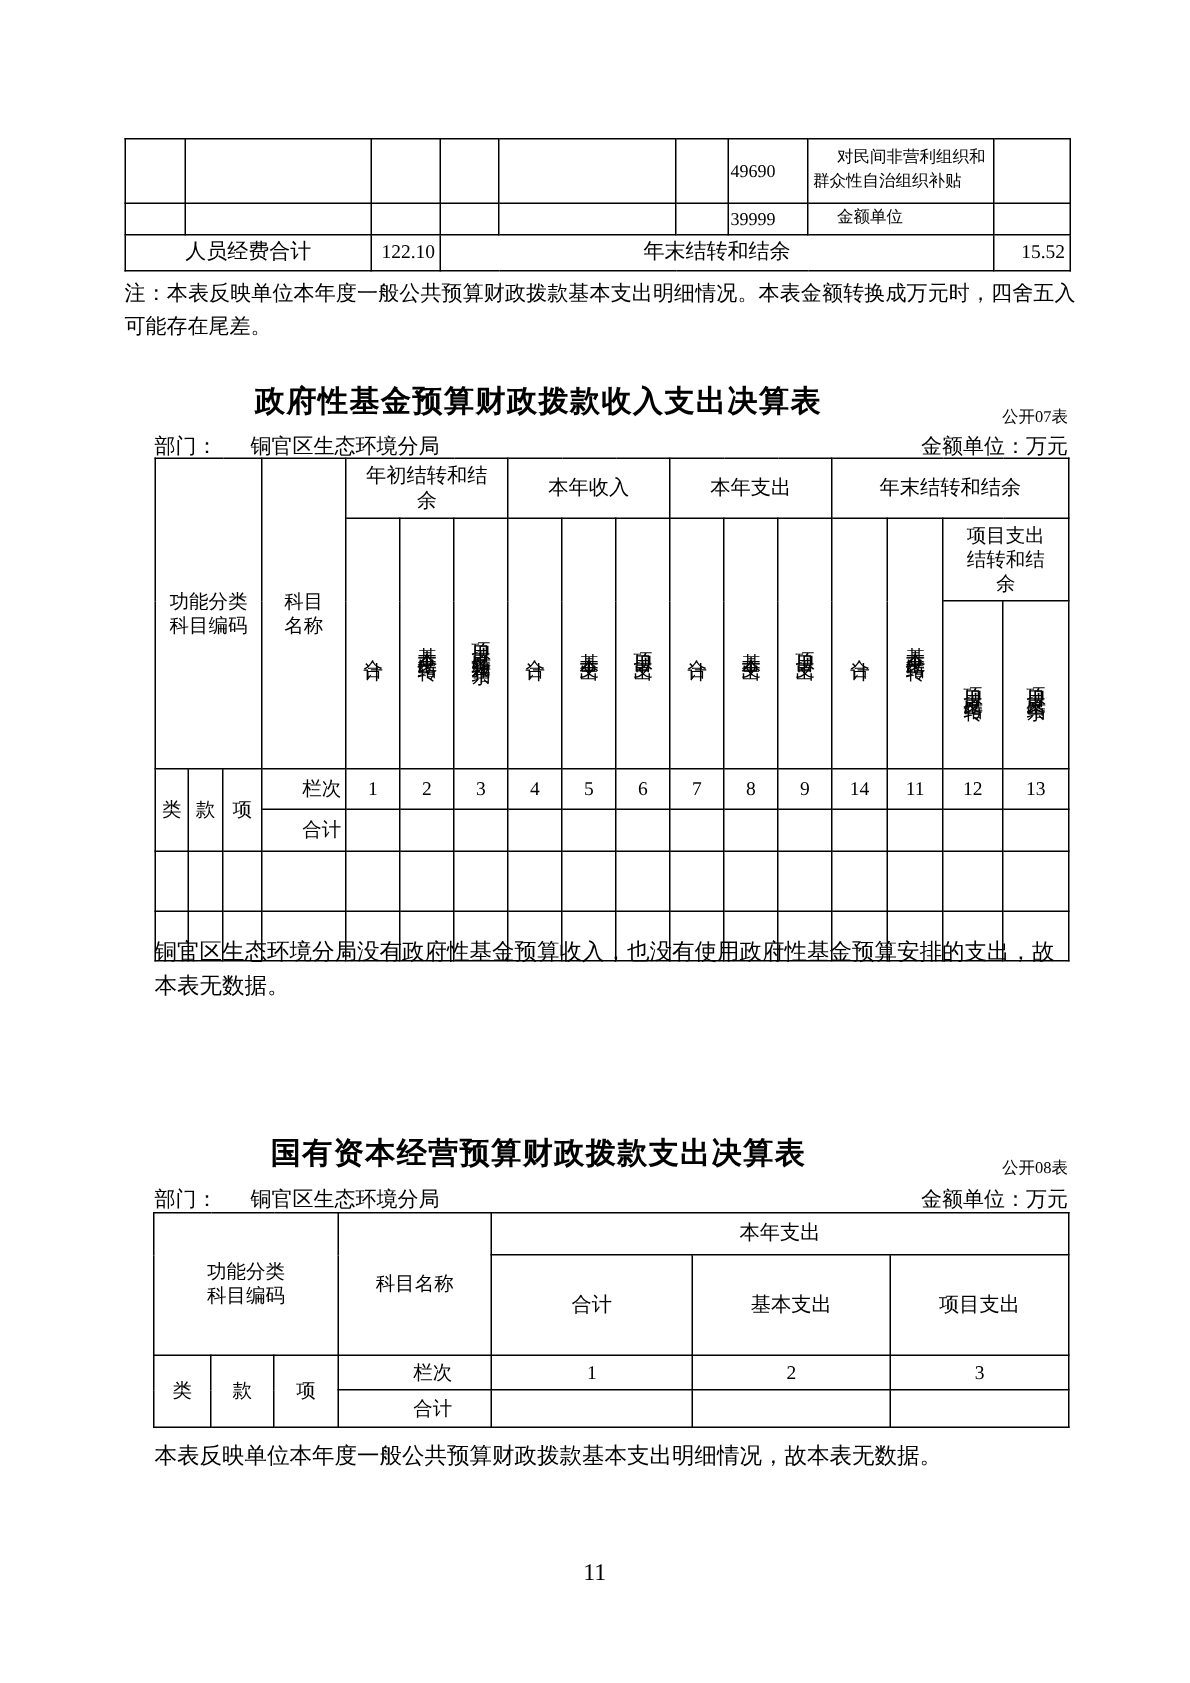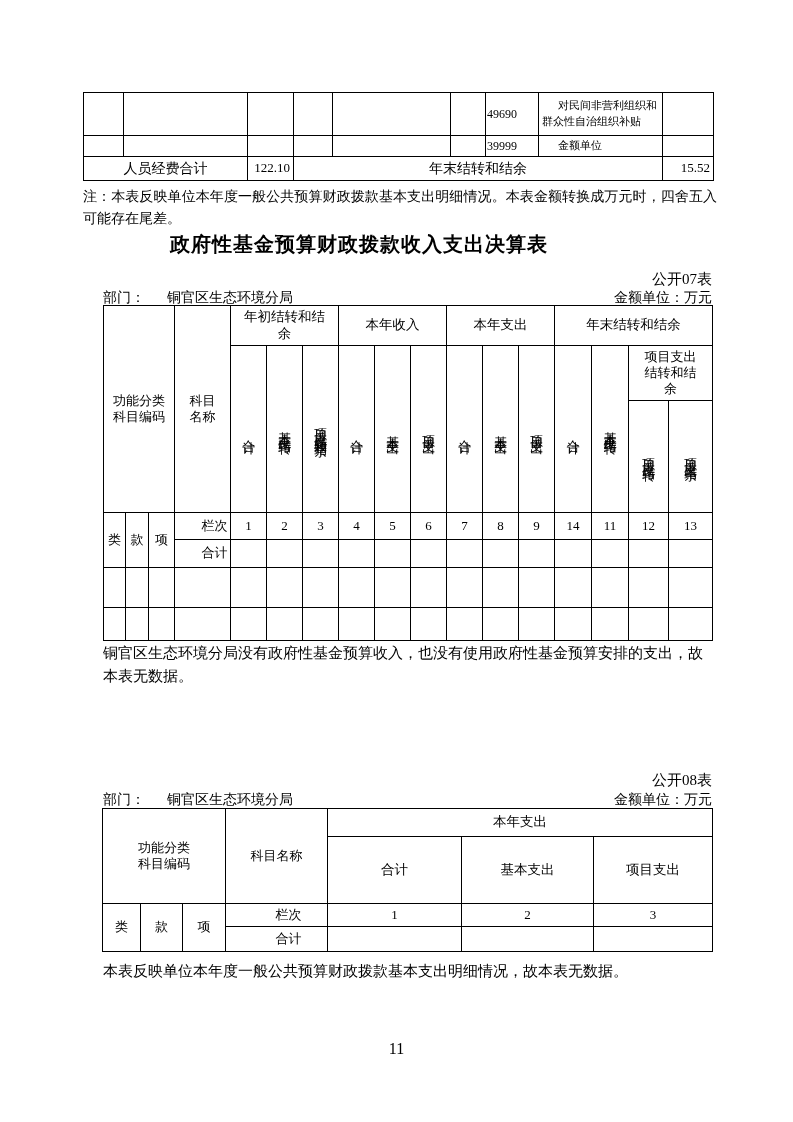--- a/index.html
+++ b/index.html
@@ -28,23 +28,23 @@
   .grp { font-size:13.5px; }
   .wrap { display:inline-block; }
   .w60 { max-width:60px; }
   .w34 { max-width:34px; }
   .w88 { max-width:92px; }
   .w58 { max-width:56px; }
   .lanci { font-size:13px;padding-left:24px; }
   .title {
     position:absolute; left:0; width:718px; text-align:center;
     font-family:"Liberation Sans","DejaVu Sans",sans-serif;
-    font-weight:700; font-size:20px; letter-spacing:1px;
-  }
-  .sheetlbl { position:absolute; right:81px; font-size:15px; }
+    font-weight:700; font-size:20px; letter-spacing:1px;margin-top:23px;
+  }
+  .sheetlbl { position:absolute; right:81px; font-size:11px; }
   .deptline { position:absolute; left:103px; right:81px; display:flex; justify-content:space-between; font-size:14px; }
   .deptline .val { margin-left:22px; }
   .note { position:absolute; font-size:14px; line-height:1.6; text-align:justify; }
   .bignote { position:absolute; font-size:15px; line-height:1.5; }
   .pagenum { position:absolute; left:0; width:793px; top:1040px; text-align:center; font-size:16px; }
 </style>
 </head>
 <body>
 
 <div class="page">
@@ -220,22 +220,23 @@
           <td></td>
       <td></td>
           <td></td>
       <td></td>
           <td></td>
       <td></td>
     </tr>
   </tbody>
     </table>
 
-  <div class="bignote" style="left:103px; top:642px; width:606px;">铜官区生态环境分局没有政府性基金预算收入，也没有使用政府性基金预算安排的支出，故本表无数据。</div>
-
+  <div class="bignote" style="left:103px; top:624px; width:606px;">铜官区生态环境分局没有政府性基金预算收入，也没有使用政府性基金预算安排的支出，故本表无数据。</div>
+
+  <div class="title" style="top:732px;">国有资本经营预算财政拨款支出决算表</div>
   <div class="sheetlbl" style="top:771px;">公开08表</div>
   <div class="deptline" style="top:791px;">
     <span>
       <span>部门：</span><span class="val">铜官区生态环境分局</span>
     </span>
     <span>金额单位：万元</span>
   </div>
 
   <table class="tbl" style="left:102px; top:808px; width:610px;">
     <colgroup>

